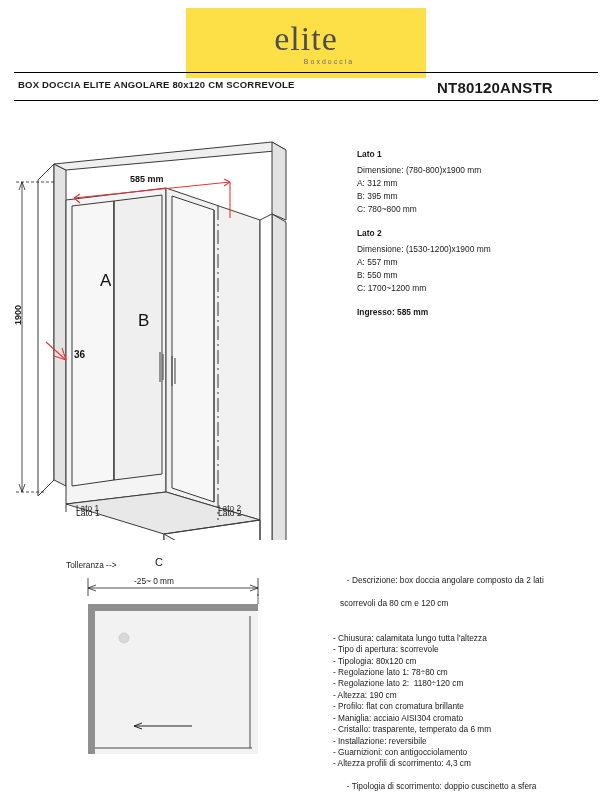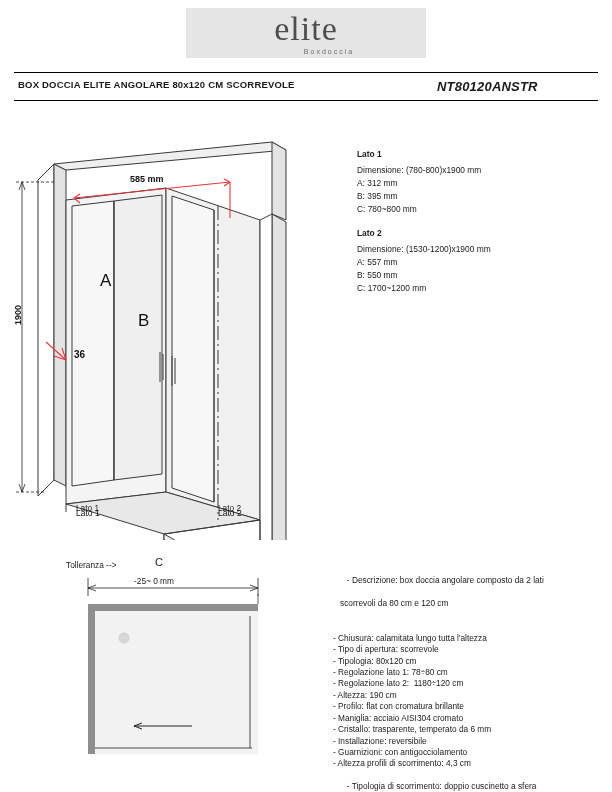--- a/index.html
+++ b/index.html
@@ -9,42 +9,42 @@
     background: #ffffff;
     font-family: "Liberation Sans", sans-serif;
     color: #1a1a1a;
     position: relative;
     overflow: hidden;
   }
   .page { position:absolute; inset:0; }
 
   
   .logo-box {
-    position:absolute; left:186px; top:8px; width:240px; height:50px;
-    background:#e5e5e5;
+    position:absolute; left:186px; top:8px; width:240px; height:70px;
+    background:#fde047;
     display:flex; flex-direction:column; align-items:center; justify-content:center;
   }
   .logo-word {
     font-family:"Liberation Serif", serif;
     font-size:34px; letter-spacing:1px; color:#4d4d4d; line-height:1;
   }
   .logo-sub {
     font-size:7px; letter-spacing:2px; color:#6d6d6d; margin-top:2px; margin-left:46px;
   }
   .title-rule-top {
     position:absolute; left:14px; top:72px; width:584px; height:1px; background:#000;
   }
   .title-rule-bottom {
     position:absolute; left:14px; top:100px; width:584px; height:1px; background:#000;
   }
   .doc-title {
     position:absolute; left:18px; top:79px; font-size:9.5px; font-weight:bold; letter-spacing:0.2px;
   }
   .doc-code {
-    position:absolute; left:437px; top:79px; font-size:13px; font-weight:bold; letter-spacing:0.2px;font-style:italic;
+    position:absolute; left:437px; top:79px; font-size:15px; font-weight:bold; letter-spacing:0.2px;
   }
 
   
   .specs { position:absolute; left:357px; top:148px; width:230px; font-size:8.4px; line-height:1.55; }
   .specs .grp { margin-bottom:11px; }
   .specs .hd { font-weight:bold; margin-bottom:3px; }
   .specs .ing { font-weight:bold; }
 
   
   .draw { position:absolute; left:14px; top:120px; width:330px; height:420px; }
@@ -166,20 +166,21 @@
       <div>B: 395 mm</div>
       <div>C: 780~800 mm</div>
     </div>
     <div class="grp">
       <div class="hd">Lato 2</div>
       <div>Dimensione: (1530-1200)x1900 mm</div>
       <div>A: 557 mm</div>
       <div>B: 550 mm</div>
       <div>C: 1700~1200 mm</div>
     </div>
+    <div class="ing">Ingresso: 585 mm</div>
   </div>
 
   <div class="draw2">
     <svg width="320" height="232" viewBox="0 0 320 232">
 
       <g stroke="#222" stroke-width="0.8" fill="none">
         <path d="M74,40 L244,40"></path>
         <path d="M74,40 L82,37 M74,40 L82,43"></path>
         <path d="M244,40 L236,37 M244,40 L236,43"></path>
 

